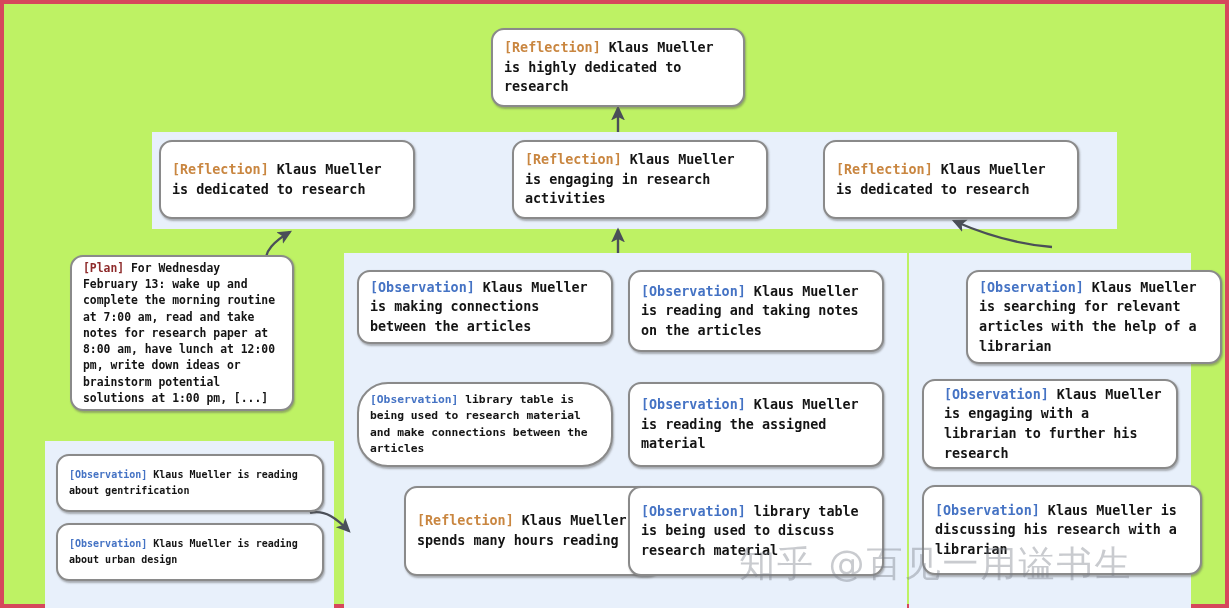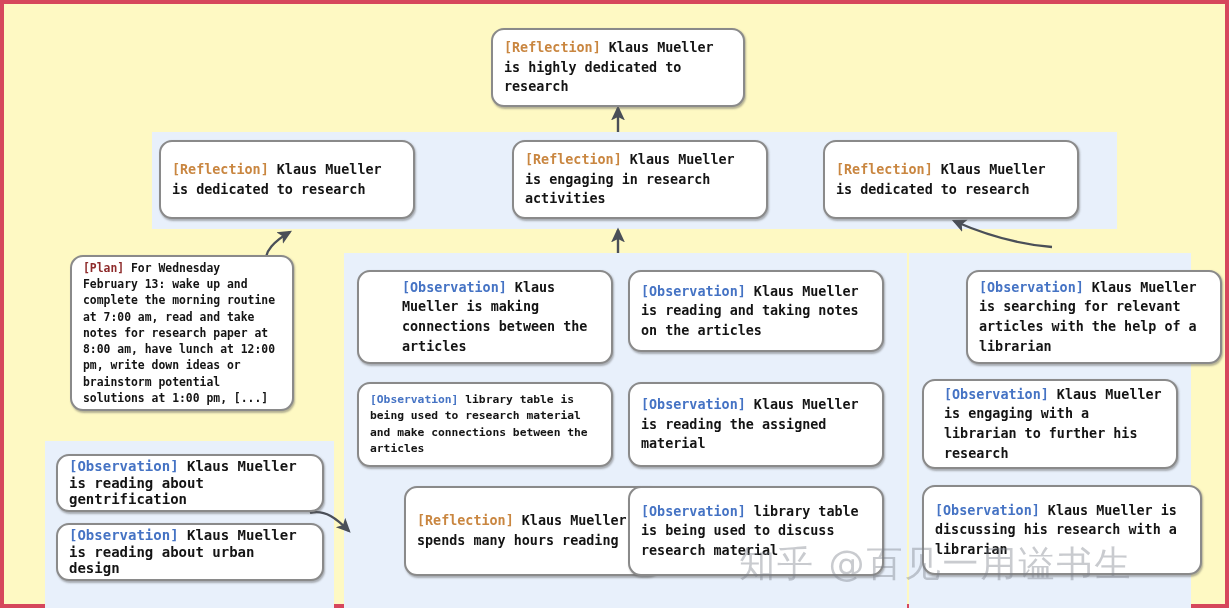--- a/index.html
+++ b/index.html
@@ -6,21 +6,21 @@
   body{
     width:1229px;height:608px;
     background:#ffffff;
     font-family:"DejaVu Sans Mono", monospace;
     overflow:hidden;
   }
   #frame{
     position:absolute;left:0;top:0;width:1229px;height:608px;
     box-sizing:border-box;
     border:4px solid #d6475c;
-    background:#fef9c3;
+    background:#bef264;
   }
   #canvas{
     position:absolute;left:0;top:0;width:1229px;height:608px;
   }
   .band{
     position:absolute;
     background:#e8f0fb;
     z-index:1;
   }
   .node{
@@ -41,21 +41,21 @@
     padding:0 11px;
     color:#141414;
     font-weight:bold;
     font-family:"DejaVu Sans Mono", monospace;
     white-space:pre-wrap;
     word-break:normal;
   }
   .fs-normal .txt{font-size:13.4px;line-height:19.6px;letter-spacing:0px;}
   .fs-small .txt{font-size:11.3px;line-height:16.4px;}
   .fs-plan .txt{font-size:11.4px;line-height:16.2px;}
-  .fs-wide .txt{font-size:14px;line-height:16.4px;}
+  .fs-wide .txt{font-size:10px;line-height:16.4px;}
   .tag-reflection{color:#c98640;}
   .tag-observation{color:#4573c4;}
   .tag-plan{color:#8e2b2b;}
   svg#arrows{
     position:absolute;left:0;top:0;width:1229px;height:608px;
     z-index:2;pointer-events:none;
   }
   #watermark{
     position:absolute;
     left:735px;top:536px;
@@ -120,25 +120,25 @@
     </div>
 
     <div class="node fs-wide" style="left:52px;top:450px;width:268px;height:58px;">
       <span class="txt"><span class="tag-observation">[Observation]</span><span> Klaus Mueller is reading about gentrification</span></span>
     </div>
 
     <div class="node fs-wide" style="left:52px;top:519px;width:268px;height:58px;">
       <span class="txt"><span class="tag-observation">[Observation]</span><span> Klaus Mueller is reading about urban design</span></span>
     </div>
 
-    <div class="node fs-normal" style="left:353px;top:266px;width:256px;height:94px;padding-left:32px;">
+    <div class="node fs-normal" style="left:353px;top:266px;width:256px;height:74px;">
       <span class="txt"><span class="tag-observation">[Observation]</span><span> Klaus Mueller is making connections between the articles</span></span>
     </div>
 
-    <div class="node fs-small" style="left:353px;top:378px;width:256px;height:85px;">
+    <div class="node fs-small" style="left:353px;top:378px;width:256px;height:85px;border-radius:31px;">
       <span class="txt"><span class="tag-observation">[Observation]</span><span> library table is being used to research material and make connections between the articles</span></span>
     </div>
 
     <div class="node fs-normal" style="left:353px;top:482px;width:256px;height:90px;margin-left:47px;">
       <span class="txt"><span class="tag-reflection">[Reflection]</span><span> Klaus Mueller spends many hours reading</span></span>
     </div>
 
     <div class="node fs-normal" style="left:624px;top:266px;width:256px;height:82px;">
       <span class="txt"><span class="tag-observation">[Observation]</span><span> Klaus Mueller is reading and taking notes on the articles</span></span>
     </div>

